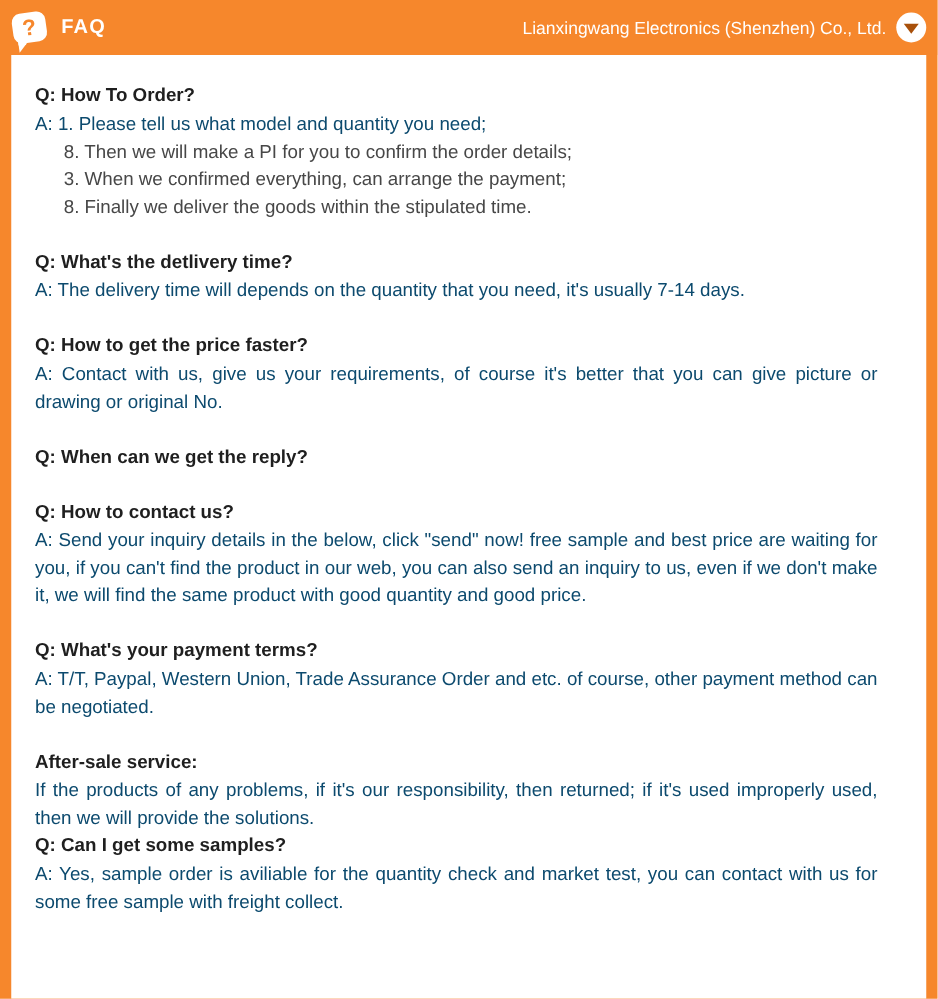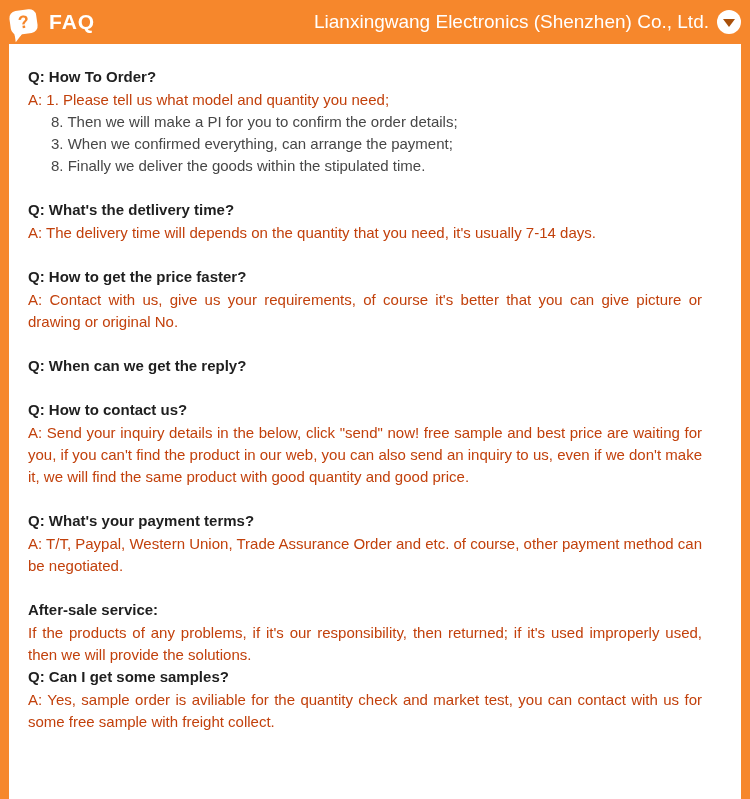--- a/index.html
+++ b/index.html
@@ -43,28 +43,28 @@
     left: 3px;
     bottom: -7px;
     width: 0; height: 0;
     border: 6px solid transparent;
     border-top-color: #ffffff;
     border-left-color: #ffffff;
   }
   .faq-title {
     color: #ffffff;
     font-weight: bold;
-    font-size: 21px;
+    font-size: 16px;
     letter-spacing: 1px;
     flex: 0 0 auto;
   }
   .spacer { flex: 1 1 auto; }
   .company-name {
     color: #ffffff;
-    font-size: 19px;
+    font-size: 14px;
     margin-right: 8px;
     flex: 0 0 auto;
   }
   .dropdown-btn {
     width: 24px;
     height: 24px;
     border-radius: 50%;
     background: #ffffff;
     border: none;
     padding: 0;
@@ -94,21 +94,21 @@
   }
   .faq-block { margin: 0 12px 22px 0; }
   .faq-question {
     font-weight: bold;
     color: #1f1f1f;
     margin: 0 0 1px 0;
     font-size: 15px;
   }
   .faq-answer {
     margin: 0;
-    color: #c2410c;
+    color: #0c4a6e;
     text-align: justify;
   }
   .faq-steps { padding-left: 23px; }
   .faq-step { margin: 0; color: #474747; }
   .last-block { margin-bottom: 0; }
 </style>
 </head>
 <body>
 
 <div class="page">

